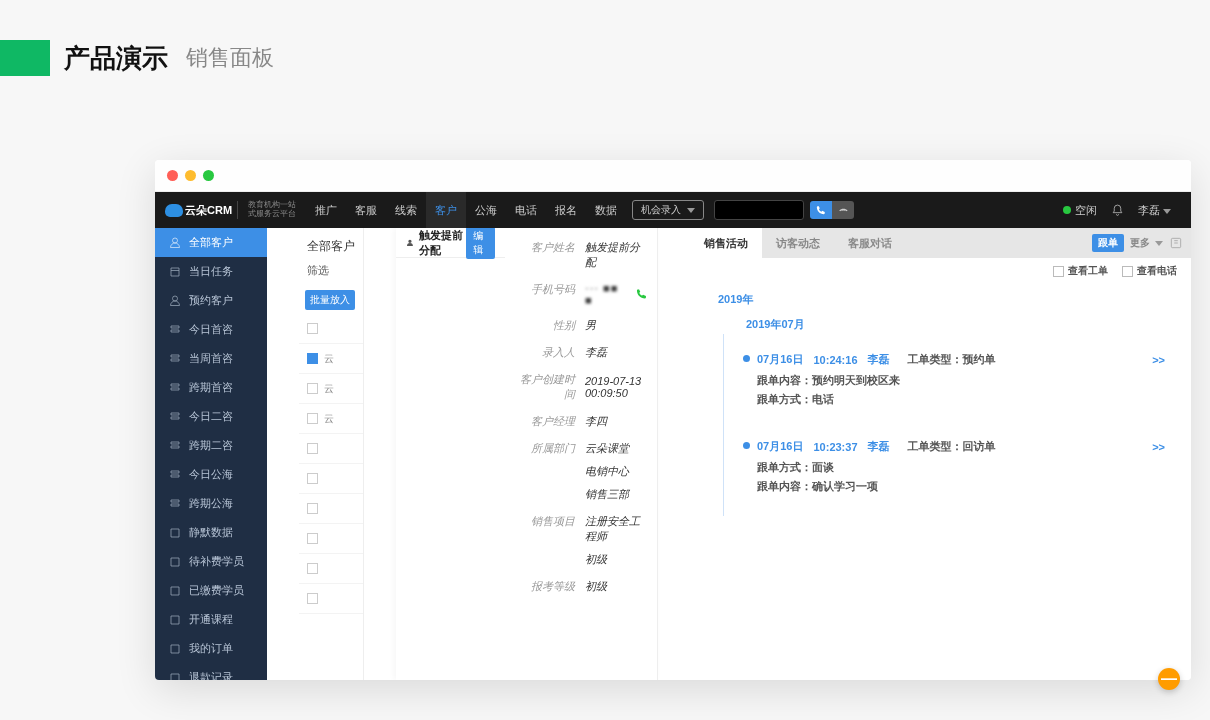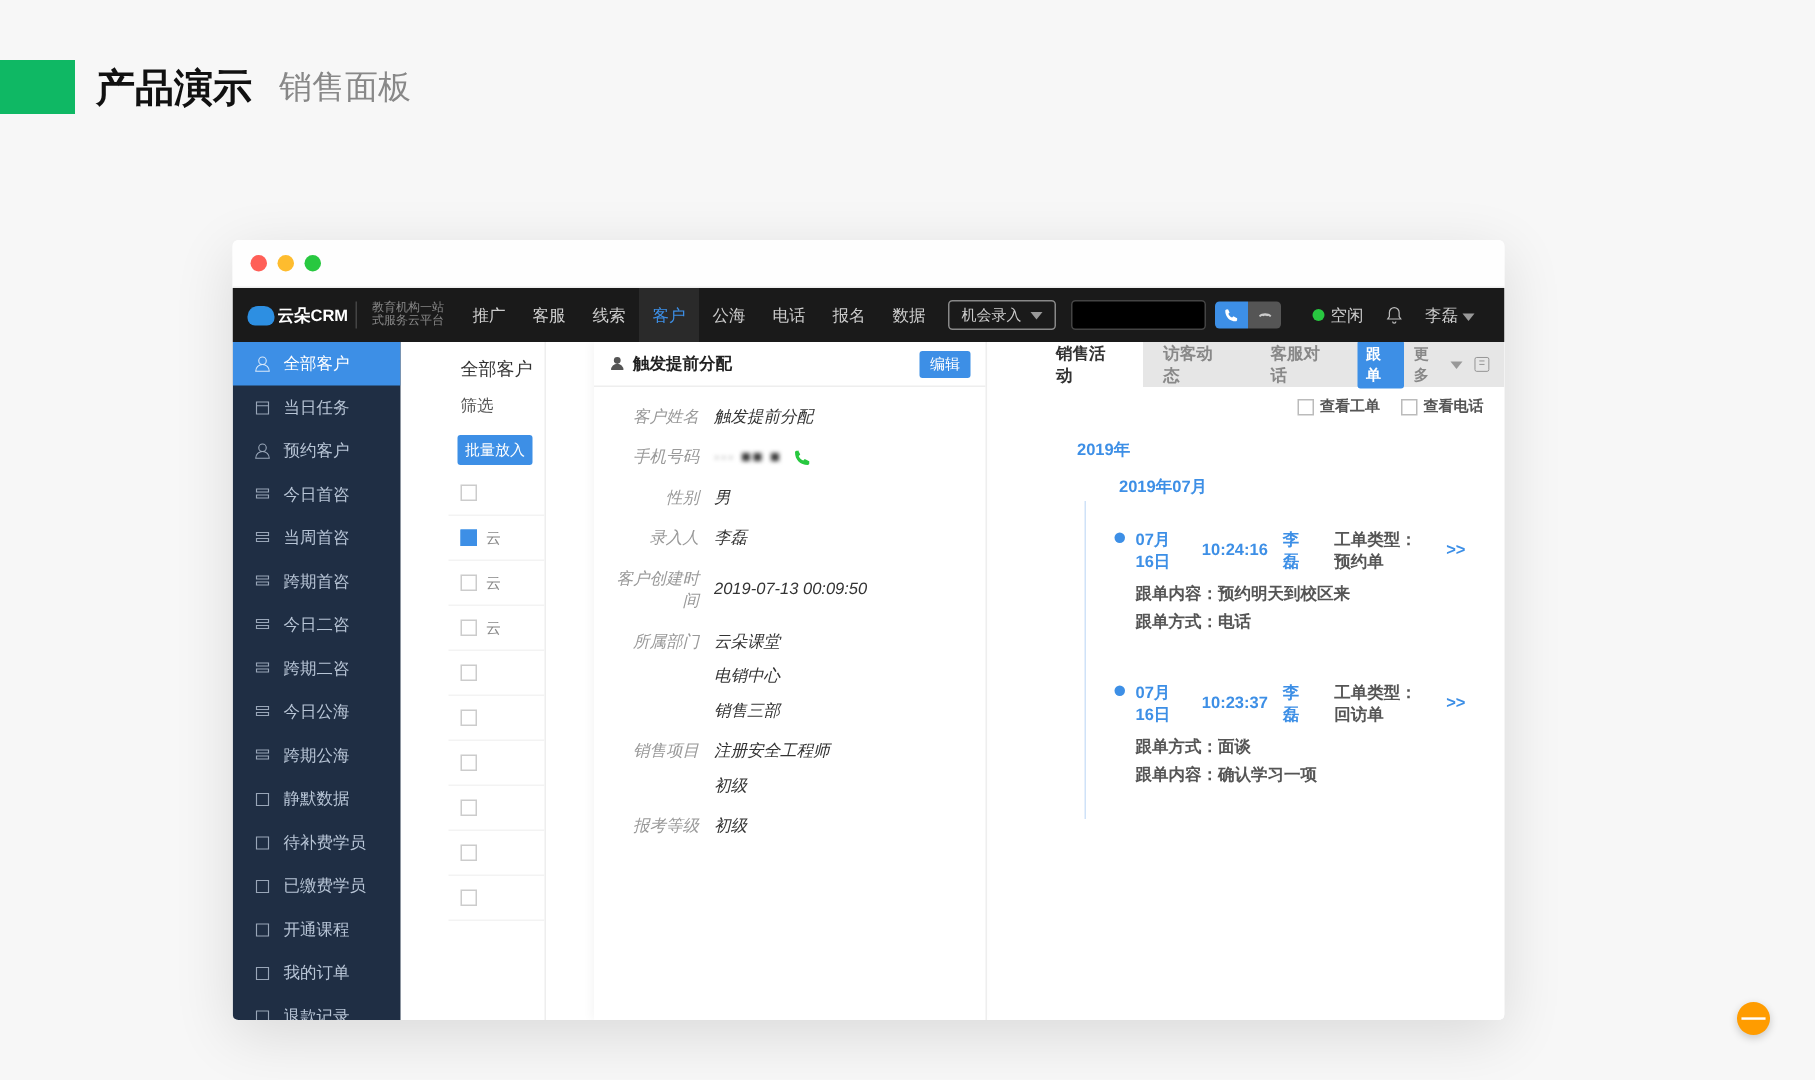--- a/index.html
+++ b/index.html
@@ -17,21 +17,21 @@
     padding: 40px 0 10px 0;
   }
   .green-block {
     width: 50px; height: 36px; background: #0fb864;
   }
   .pt-main { font-size: 26px; font-weight: 700; color: #111; margin-left: 14px;}
   .pt-sub { font-size: 22px; color: #888; margin-left: 18px;}
   .app-window {
     position: absolute;
     left: 155px; top: 160px;
-    width: 848px; height: 520px;
+    width: 1036px; height: 520px;
     background: #fff;
     box-shadow: 0 10px 40px rgba(0,0,0,0.12);
     border-radius: 4px;
     overflow: hidden;
     display: flex;
     flex-direction: column;
   }
   .mac-bar {
     height: 32px; background: #fefefe; display: flex; align-items: center; padding-left: 12px; gap: 7px;
     border-bottom: 1px solid #eee;
@@ -68,21 +68,21 @@
   .sb-icon svg{stroke:currentColor;fill:none;stroke-width:1.5;width:12px;height:12px;}
   
   .list-col { width:65px; background:#fff; border-right:1px solid #eee; flex-shrink:0; position:relative;}
   .list-header{font-size:12px;color:#333;padding:10px 8px 0 8px;}
   .filter-label{font-size:11px;color:#555;padding:8px;}
   .blue-tag{display:inline-block;background:#3d8fe6;color:#fff;font-size:10px;padding:3px 5px;border-radius:2px;margin:4px 0 4px 6px;}
   .list-row{height:30px;border-bottom:1px solid #f3f3f3;display:flex;align-items:center;padding-left:8px;gap:6px;font-size:10px;color:#888;}
   .chk{width:11px;height:11px;border:1px solid #ccc;background:#fff;}
   .chk.on{background:#3d8fe6;border-color:#3d8fe6;}
   
-  .detail-panel{width:262px;background:#fff;border-right:1px solid #eee;flex-shrink:0;display:flex;flex-direction:column;font-size:11px;box-shadow: -2px 0 6px rgba(0,0,0,0.04);}
+  .detail-panel{width:262px;background:#fff;border-right:1px solid #eee;flex-shrink:0;display:flex;flex-direction:row;font-size:11px;box-shadow: -2px 0 6px rgba(0,0,0,0.04);}
   .dp-header{height:30px;display:flex;align-items:center;padding:0 10px;border-bottom:1px solid #eee;justify-content:space-between;}
   .dp-header-left{display:flex;align-items:center;gap:5px;font-weight:600;color:#222;}
   .user-icon-sm{width:11px;height:11px;}
   .user-icon-sm svg{fill:#555;}
   .edit-btn{background:#3d8fe6;color:#fff;font-size:10px;padding:2px 7px;border-radius:2px;cursor:pointer;}
   .dp-body{padding:6px 10px;}
   .dp-row{display:flex;padding:6px 0;font-size:11px;font-style:italic;}
   .dp-label{width:70px;text-align:right;color:#999;padding-right:10px;flex-shrink:0;}
   .dp-val{color:#333;display:flex;align-items:center;gap:8px;}
   .phone-icon{width:12px;height:12px;}
@@ -364,20 +364,24 @@
             <div class="dp-val">男</div>
           </div>
           <div class="dp-row">
             <div class="dp-label">录入人</div>
             <div class="dp-val">李磊</div>
           </div>
           <div class="dp-row">
             <div class="dp-label">客户创建时间</div>
             <div class="dp-val">2019-07-13 00:09:50</div>
           </div>
+          <div class="dp-row">
+            <div class="dp-label">客户经理</div>
+            <div class="dp-val">李四</div>
+          </div>
           <div class="dp-row dp-multi">
             <div class="dp-label">所属部门</div>
             <div class="dp-val">
               <span>云朵课堂</span>
               <span>电销中心</span>
               <span>销售三部</span>
             </div>
           </div>
           <div class="dp-row dp-multi">
             <div class="dp-label">销售项目</div>

